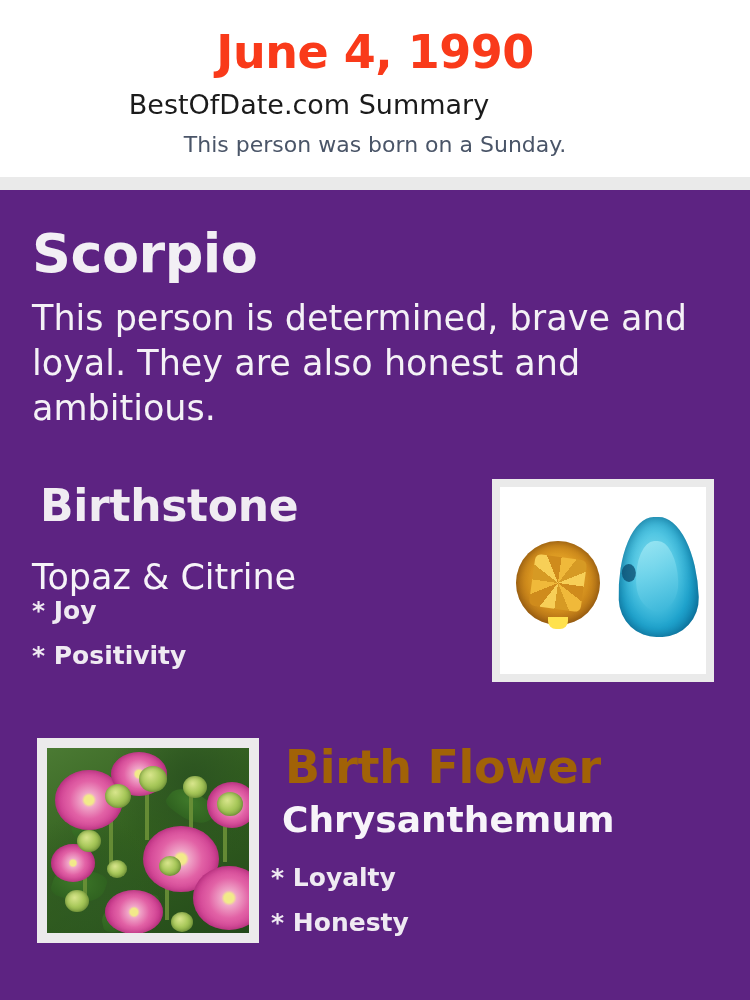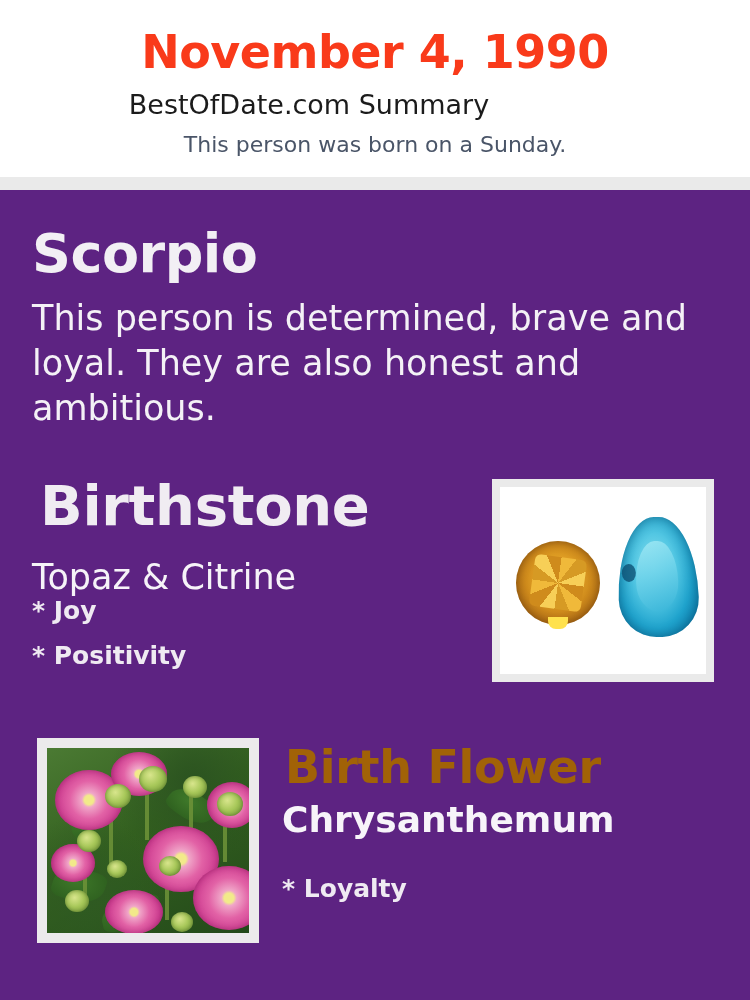--- a/index.html
+++ b/index.html
@@ -106,21 +106,21 @@
     font-weight: normal;
     color: #f4f1f6;
     line-height: 45px;
   }
 
   
   .stone-title {
     position: absolute;
     left: 40px;
     top: 480px;
-    font-size: 56px;
+    font-size: 44px;
     font-weight: bold;
     color: #f0ecf2;
     line-height: 52px;
     letter-spacing: -0.3px;
     white-space: nowrap;
     text-align: center;
   }
   .stone-name {
     position: absolute;
     left: 32px;
@@ -305,33 +305,32 @@
     left: 282px;
     top: 798px;
     font-size: 36px;
     font-weight: bold;
     color: #f7f4f9;
     line-height: 44px;
     white-space: nowrap;
   }
   .flower-traits {
     position: absolute;
-    left: 282px;
+    left: 271px;
     top: 855px;
     width: 400px;
-    margin-top: 11px;
   }
 </style>
 </head>
 <body>
 
 <div class="page">
 
   <div class="header">
-    <div class="header-date">November 4, 1990</div>
+    <div class="header-date">June 4, 1990</div>
     <div class="header-site">BestOfDate.com Summary</div>
     <div class="header-sub">This person was born on a Sunday.</div>
   </div>
 
   <div class="divider-strip"></div>
 
   <div class="body-panel"></div>
 
   <div class="sign-title">Scorpio</div>
   <div class="sign-desc">This person is determined, brave and loyal. They are also honest and ambitious.</div>
@@ -382,15 +381,16 @@
       <div class="bud" style="left:18px;  top:142px; width:24px; height:22px;"></div>
       <div class="bud" style="left:124px; top:164px; width:22px; height:20px;"></div>
       <div class="bud" style="left:60px;  top:112px; width:20px; height:18px;"></div>
     </div>
   </div>
 
   <div class="flower-title">Birth Flower</div>
   <div class="flower-name">Chrysanthemum</div>
   <div class="flower-traits">
     <div class="trait">* Loyalty</div>
+    <div class="trait">* Honesty</div>
   </div>
 
 </div>
 
 </body></html>

